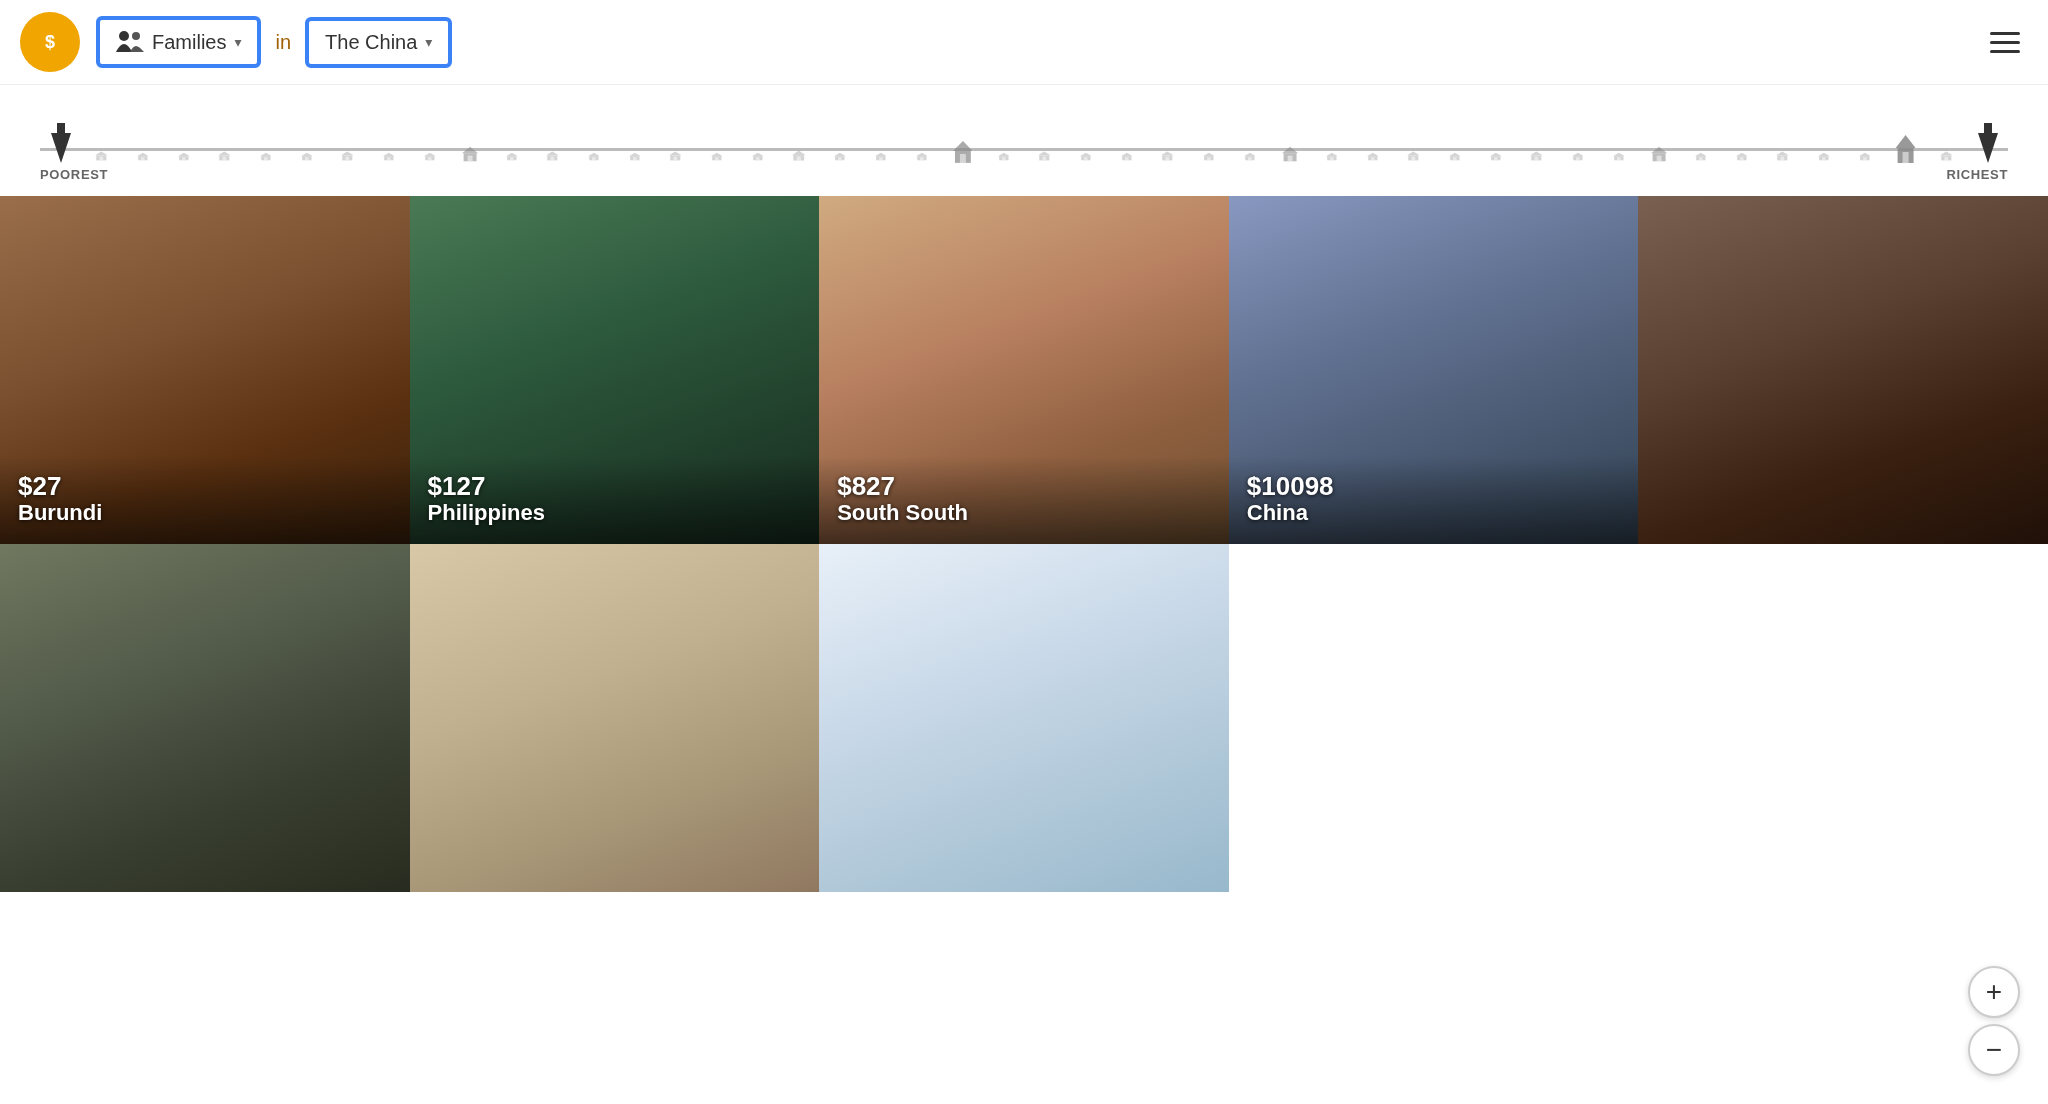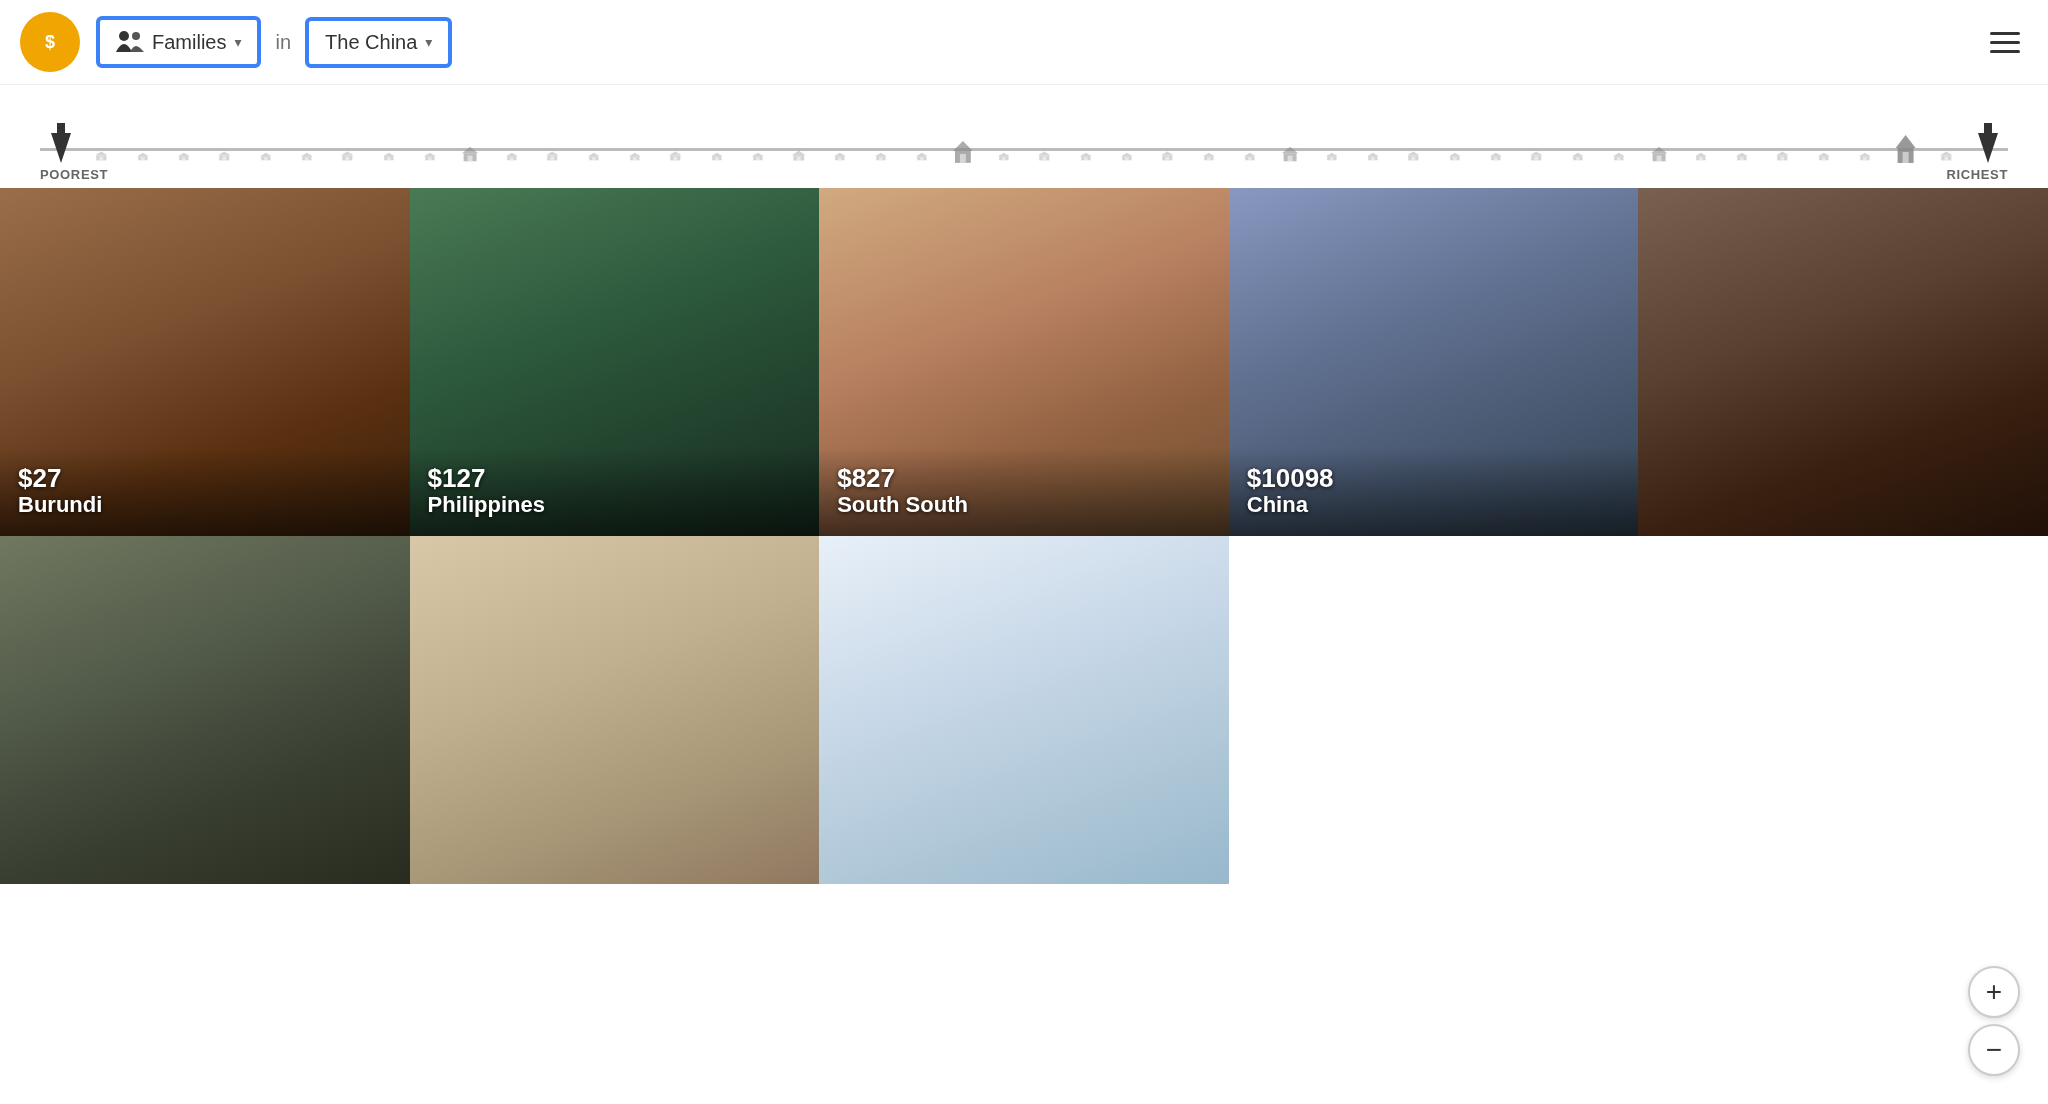--- a/index.html
+++ b/index.html
@@ -41,21 +41,21 @@
       padding: 10px 16px;
       background: #fff;
       cursor: pointer;
       font-size: 20px;
       font-weight: 500;
       color: #333;
     }
     .filter-btn .caret { font-size: 14px; color: #666; }
     .filter-in-label {
       font-size: 20px;
-      color: #737373;
+      color: #a16207;
       margin: 0 4px;
     }
     .menu-btn {
       margin-left: auto;
       background: none;
       border: none;
       cursor: pointer;
       display: flex;
       flex-direction: column;
       gap: 6px;
@@ -64,21 +64,21 @@
     .menu-btn span {
       display: block;
       width: 30px;
       height: 3px;
       background: #333;
       border-radius: 2px;
     }
 
     
     .wealth-scale {
-      padding: 10px 40px 0;
+      padding: 10px 40px 8px;
       background: #fff;
       position: relative;
     }
     .scale-track {
       position: relative;
       height: 70px;
       display: flex;
       align-items: flex-end;
     }
     .scale-line {

